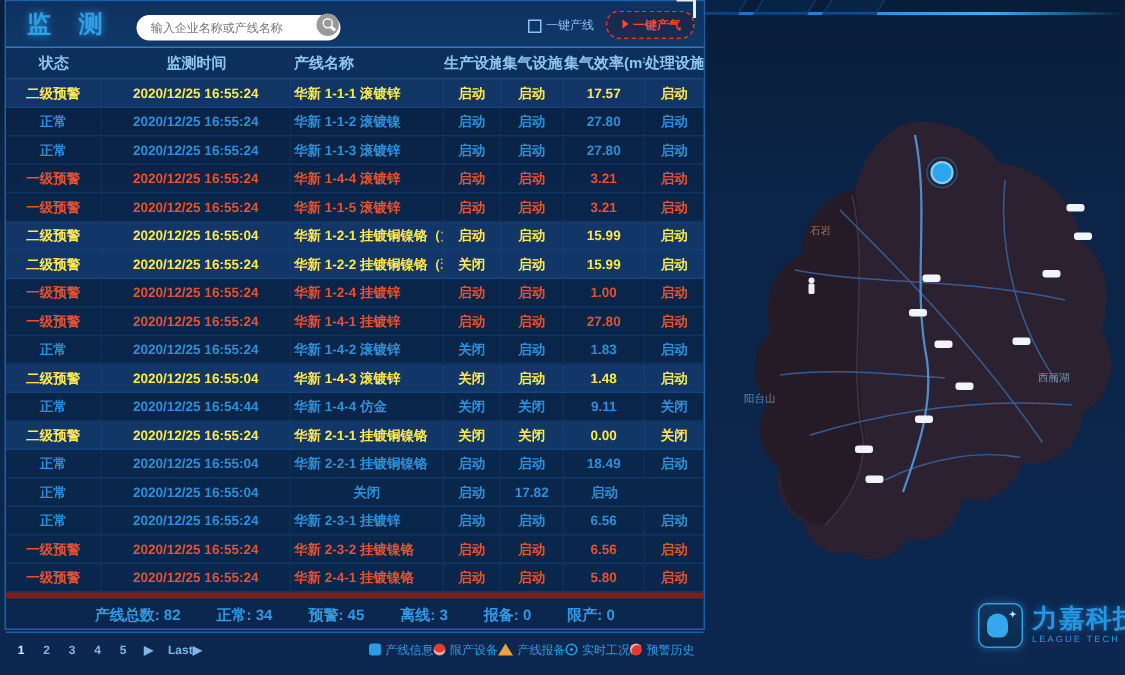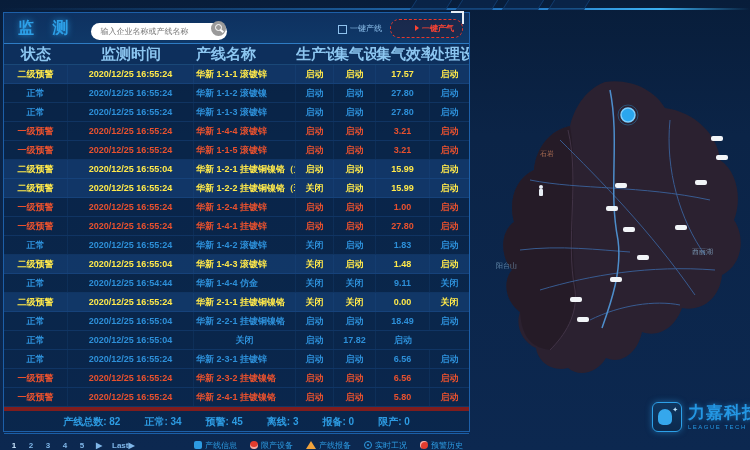--- a/index.html
+++ b/index.html
@@ -8,64 +8,64 @@
     background:linear-gradient(180deg,#081d3a 0%,#0b2447 30%,#0c2850 100%);
     font-family:"Liberation Sans", sans-serif;
     -webkit-font-smoothing:antialiased;
   }
   
   .top-streak{position:absolute;top:8px;left:0;width:750px;height:2px;
     background:linear-gradient(90deg,rgba(20,70,130,0) 0%,rgba(26,90,154,.7) 35%,rgba(40,130,210,.9) 70%,#3bb0f2 88%,rgba(59,176,242,0) 100%);}
   .hud{position:absolute;top:0;left:392px;width:216px;height:10px;display:flex;gap:10px;justify-content:center;}
   .hud span{display:block;width:34px;height:9px;border:1px solid #123c6e;border-top:none;transform:skewX(-32deg);background:rgba(10,40,80,.6);}
   
-  .panel{position:absolute;left:3px;top:12px;width:467px;height:420px;
+  .panel{position:absolute;left:3px;top:0;width:467px;height:420px;
     border:1px solid #1d5fa8;box-sizing:border-box;background:rgba(10,38,74,.55);}
   .hbar{height:30px;display:flex;align-items:center;position:relative;
     background:linear-gradient(180deg,#0e3160 0%,#0f3868 100%);
     border-bottom:1px solid #2e7cc4;}
   .title{color:var(--accent);font-size:16px;font-weight:bold;letter-spacing:7px;margin-left:14px;
     text-shadow:0 0 6px rgba(45,160,232,.8);}
   .search-wrap{position:relative;margin-left:16px;width:136px;height:17px;}
   .search-wrap input{width:100%;height:100%;box-sizing:border-box;border:none;border-radius:9px;
     padding:0 20px 0 9px;font-size:8px;color:#555;background:#fff;outline:none;}
   .search-btn{position:absolute;right:1px;top:1px;width:15px;height:15px;border-radius:50%;
     background:#9a9a9a;cursor:pointer;}
   .search-btn i{position:absolute;left:4px;top:3px;width:5px;height:5px;border:1.5px solid #fff;border-radius:50%;}
   .search-btn b{position:absolute;left:9px;top:9px;width:4px;height:1.5px;background:#fff;transform:rotate(40deg);}
   .hbar-right{position:absolute;right:6px;top:0;height:100%;display:flex;align-items:center;gap:8px;}
   .chk{display:flex;align-items:flex-end;gap:3px;color:#8fc2ee;font-size:8px;cursor:pointer;}
   .chk i{width:7px;height:7px;border:1px solid #8fc2ee;display:block;background:transparent;}
   .gas-btn{position:relative;border:1px dashed #e8372b;border-radius:9px;color:#ff4433;
-    font-size:8px;font-weight:bold;padding:3px 8px 3px 24px;display:flex;align-items:center;gap:3px;
+    font-size:8px;font-weight:bold;padding:3px 8px 3px 10px;display:flex;align-items:center;gap:3px;
     background:rgba(60,10,10,.25);cursor:pointer;}
   .gas-btn i{width:0;height:0;border-left:4px solid #ff4433;border-top:3px solid transparent;border-bottom:3px solid transparent;display:block;}
   .corner{position:absolute;right:-2px;top:-9px;width:11px;height:11px;border-top:2px solid #e8eef5;border-right:2px solid #e8eef5;}
   
   .thead,.trow{display:grid;grid-template-columns:64px 126px 102px 38px 42px 54px 39px;align-items:center;}
   .thead{height:20px;background:#0d2f5c;border-bottom:1px solid #1a4878;}
-  .thead .cell{color:#8cc6f0;font-weight:bold;font-size:15px;}
+  .thead .cell{color:#8cc6f0;font-weight:bold;font-size:10px;}
   .cell{text-align:center;white-space:nowrap;overflow:hidden;}
   .cell.c2{text-align:left;padding-left:2px;}
   .tbody{}
   .trow{height:18px;font-size:9px;font-weight:bold;border-bottom:1px solid rgba(40,110,190,.22);cursor:pointer;}
   .trow .cell{border-right:1px solid rgba(40,100,170,.15);height:100%;line-height:18px;}
   .trow .cell:last-child{border-right:none;}
   .trow.normal{color:var(--normal);}
   .trow.warn1{color:var(--warn1);}
   .trow.warn2{color:var(--warn2);background:rgba(23,70,128,.55);}
   
   .summary{height:22px;display:flex;align-items:center;justify-content:center;gap:24px;
     border-top:4px solid #7f1d1d;color:#2d9be2;font-size:10px;font-weight:bold;}
   
   .footer{height:22px;border-top:1px solid #1b5fa8;display:flex;align-items:center;justify-content:space-between;padding:0 6px;}
   .pager{display:flex;align-items:center;gap:9px;font-size:8px;color:#7fb6e8;font-weight:bold;}
   .pager span{cursor:pointer;min-width:8px;text-align:center;}
   .pager span.active{color:#cde9ff;}
-  .legend{display:flex;align-items:center;gap:13px;font-size:8px;color:#2d9be2;}
+  .legend{display:flex;align-items:center;gap:0;font-size:8px;color:#2d9be2;}
   .legend .litem{display:flex;align-items:center;gap:3px;cursor:pointer;}
   .ic{display:inline-block;width:8px;height:8px;}
   .ic-info{background:#2d9be2;border-radius:2px;}
   .ic-limit{background:#e23c2e;border-radius:50%;box-shadow:inset 0 -2px 0 rgba(255,255,255,.55);}
   .ic-report{width:0;height:0;border-left:5px solid transparent;border-right:5px solid transparent;border-bottom:8px solid #f0a23c;background:none;}
   .ic-live{border:1.5px solid #2d9be2;border-radius:50%;width:6px;height:6px;position:relative;}
   .ic-live:after{content:"";position:absolute;left:2px;top:2px;width:2px;height:2px;background:#2d9be2;border-radius:50%;}
   .ic-alarm{background:#e23c2e;border-radius:50%;box-shadow:inset 1px 1px 0 rgba(255,255,255,.6);}
   
   .map{position:absolute;left:470px;top:60px;width:280px;height:340px;}

